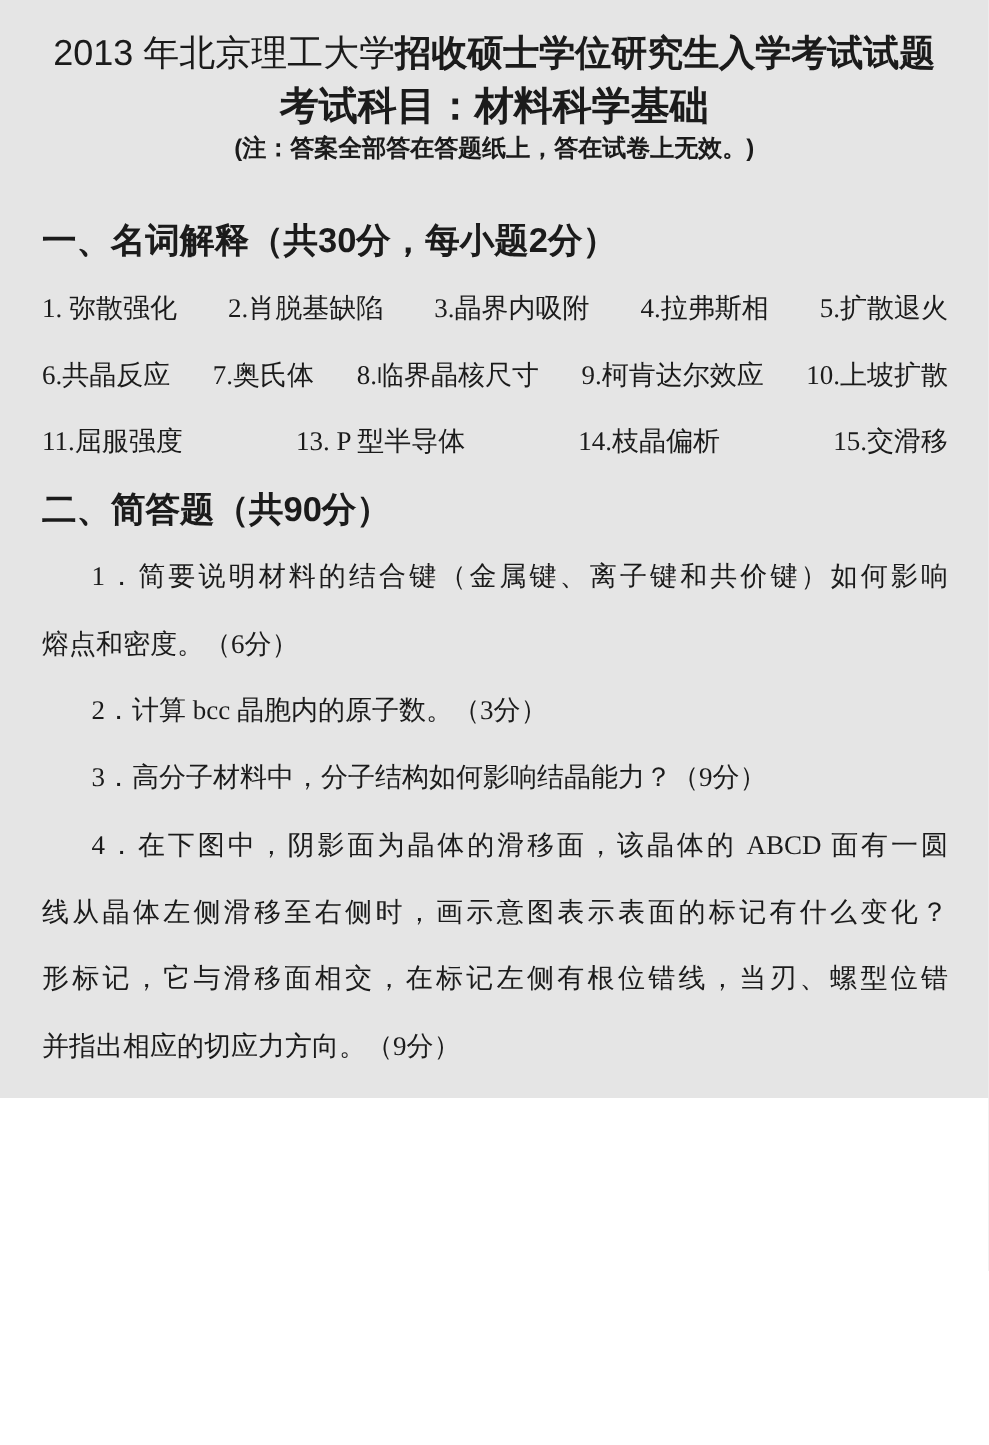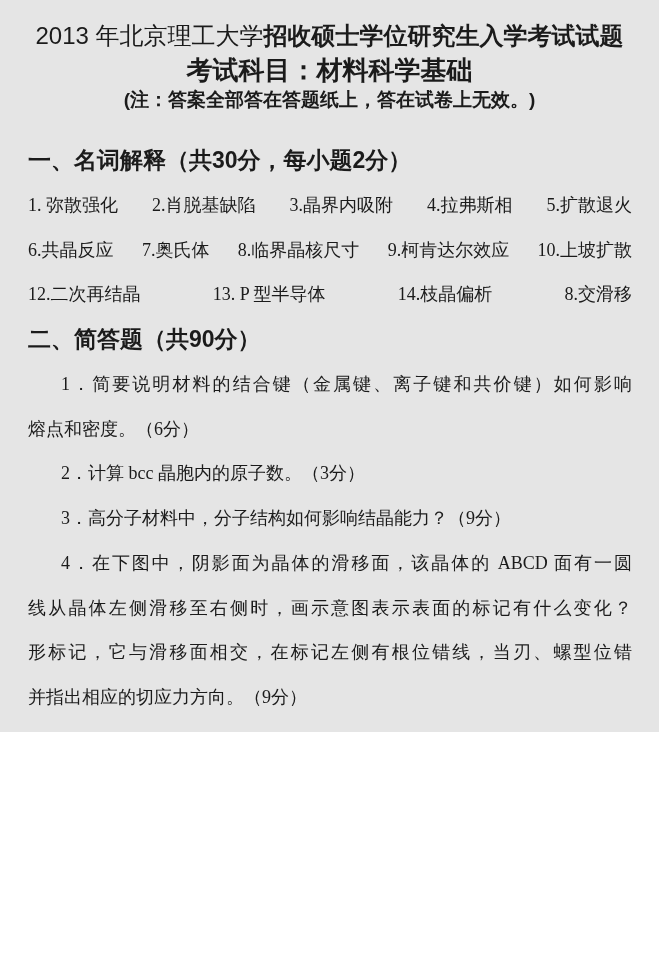--- a/index.html
+++ b/index.html
@@ -25,21 +25,21 @@
     position: absolute; top: 20px; left: 0; width: 100%;
     font-size: 24px; line-height: 32px; white-space: nowrap;
   }
   .title-line1 .bold-part { font-weight: bold; }
   .title-line2 {
     position: absolute; top: 54px; left: 0; width: 100%;
     font-size: 26px; line-height: 32px; font-weight: bold;
   }
   .title-note {
     position: absolute; top: 88px; left: 0; width: 100%;
-    font-size: 19px; line-height: 24px; font-weight: bold;
+    font-size: 16px; line-height: 24px; font-weight: bold;
   }
   
   .body-block {
     position: absolute; top: 138px; left: 28px; width: 604px;
   }
   .line {
     height: 44.75px; line-height: 44.75px;
     font-size: 18px; white-space: nowrap;
   }
   .line.h {
@@ -90,24 +90,24 @@
         <span>5.扩散退火</span>
       </div>
       <div class="line t spread">
         <span>6.共晶反应</span>
         <span>7.奥氏体</span>
         <span>8.临界晶核尺寸</span>
         <span>9.柯肯达尔效应</span>
         <span>10.上坡扩散</span>
       </div>
       <div class="line t spread">
-        <span>12.二次再结晶</span>
+        <span>11.屈服强度</span>
         <span>13. P 型半导体</span>
         <span>14.枝晶偏析</span>
-        <span>8.交滑移</span>
+        <span>15.交滑移</span>
       </div>
       <div class="line h">二、简答题（共90分）</div>
       <div class="line q indent justify">1．简要说明材料的结合键（金属键、离子键和共价键）如何影响</div>
       <div class="line q">熔点和密度。（6分）</div>
       <div class="line q indent">2．计算 bcc 晶胞内的原子数。（3分）</div>
       <div class="line q indent">3．高分子材料中，分子结构如何影响结晶能力？（9分）</div>
       <div class="line q indent justify">4．在下图中，阴影面为晶体的滑移面，该晶体的 ABCD 面有一圆</div>
       <div class="line q justify">线从晶体左侧滑移至右侧时，画示意图表示表面的标记有什么变化？</div>
       <div class="line q justify">形标记，它与滑移面相交，在标记左侧有根位错线，当刃、螺型位错</div>
       <div class="line q">并指出相应的切应力方向。（9分）</div>

